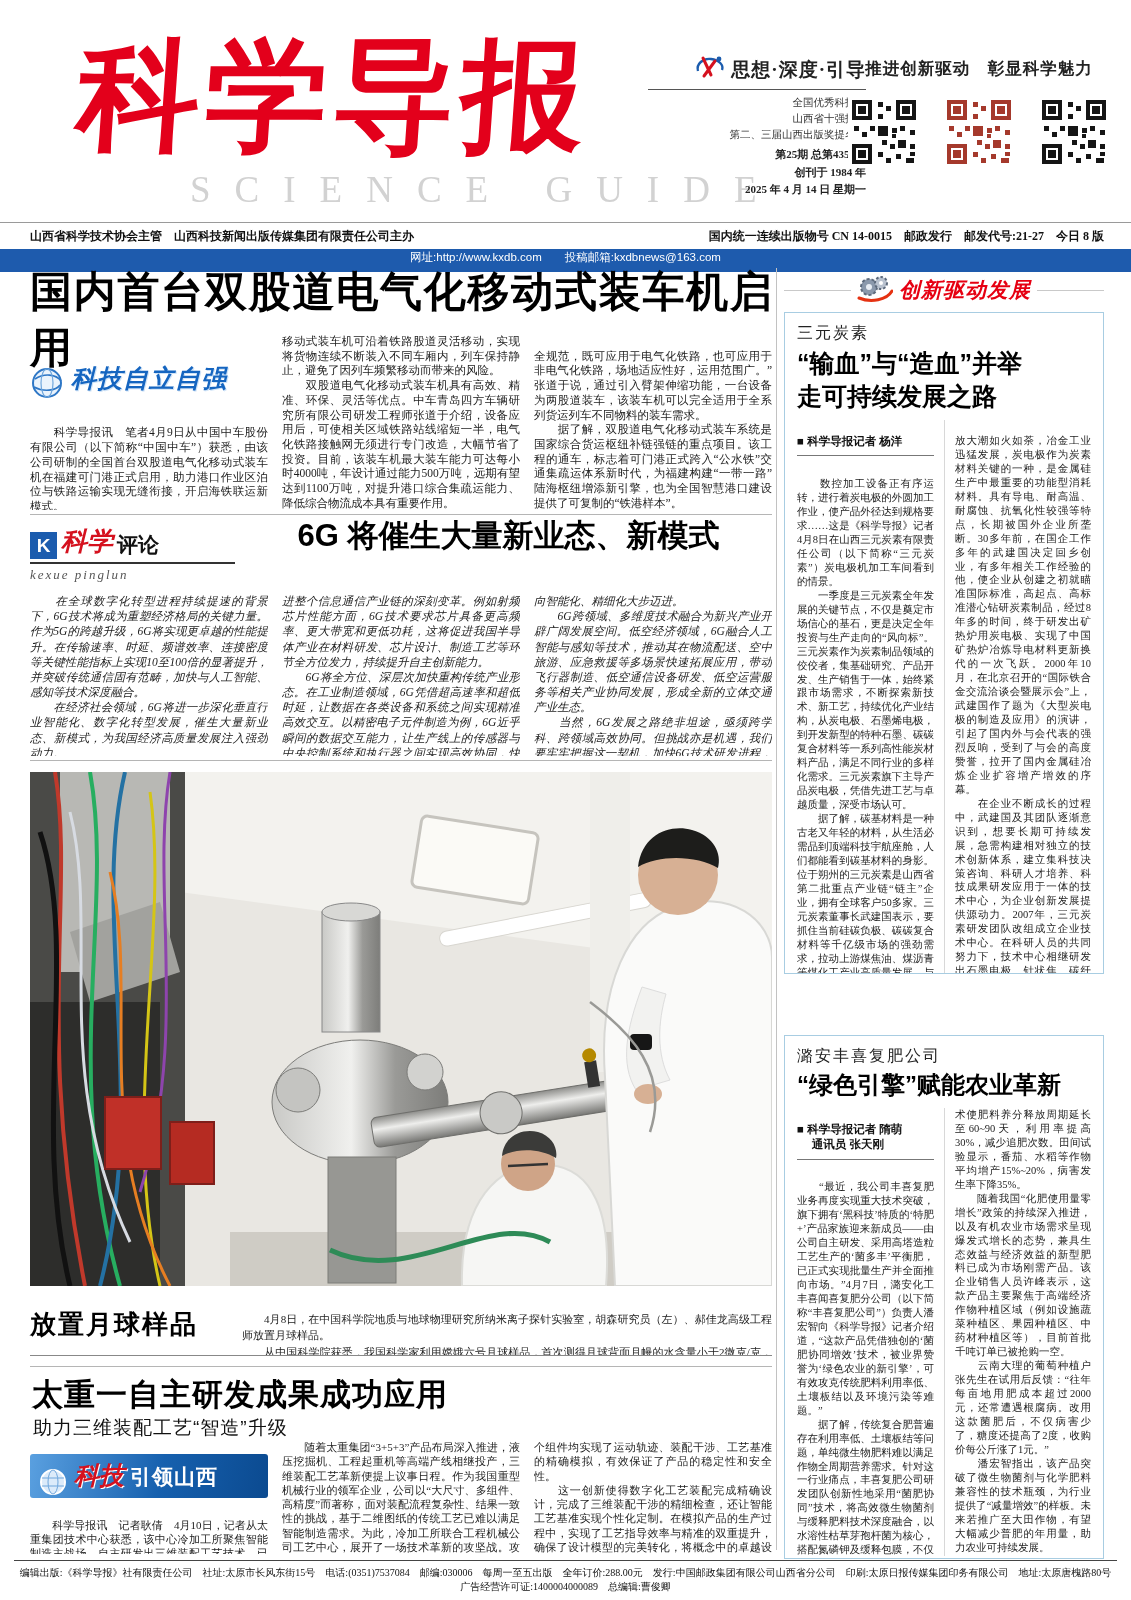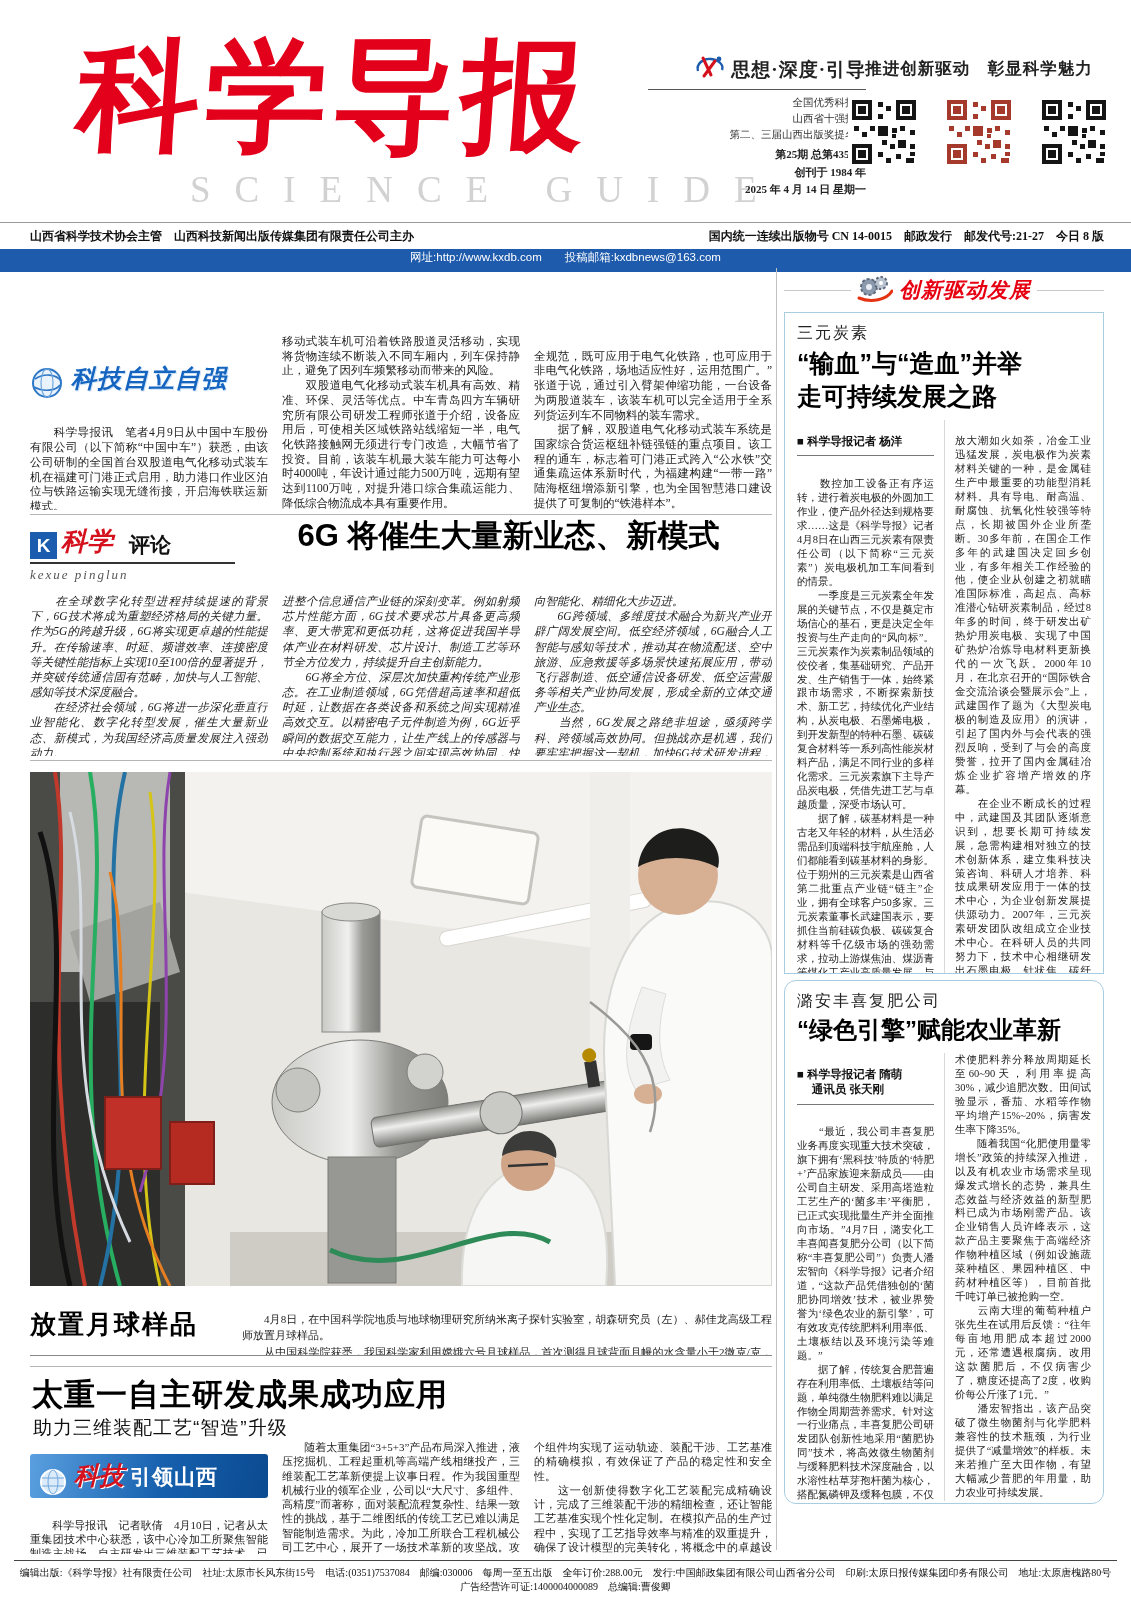--- a/index.html
+++ b/index.html
@@ -38,21 +38,21 @@
   .badge-zili { display:flex; align-items:center; gap:7px; height:58px; margin-bottom:4px; }
   .badge-zili .txt { font-size:25px; font-weight:bold; font-style:italic; color:#1565c0; font-family:"Liberation Sans",sans-serif;
     text-shadow:1px 1px 0 #cfe3f7; letter-spacing:1px; }
 
   
   .comm-logo { position:absolute; left:30px; top:524px; width:205px; }
   .comm-logo .row1 { display:flex; align-items:flex-end; gap:4px; border-bottom:2px solid #333; padding-bottom:3px; }
   .k-box { width:27px; height:27px; background:#1b5cae; color:#fff; font-family:"Liberation Sans",sans-serif;
     font-weight:bold; font-size:19px; text-align:center; line-height:27px; }
   .kexue { font-size:26px; font-weight:bold; font-style:italic; color:#d5111e; font-family:"DejaVu Serif",serif; }
-  .pinglun { font-size:21px; font-weight:bold; color:#111; font-family:"Liberation Sans",sans-serif;margin-left:12px; }
+  .pinglun { font-size:21px; font-weight:bold; color:#111; font-family:"Liberation Sans",sans-serif; }
   .pinyin { font-size:13px; font-style:italic; color:#555; margin-top:3px; letter-spacing:2px; }
   .comm-headline { position:absolute; left:245px; top:515px; width:527px; text-align:center;
     font-family:"Liberation Sans",sans-serif; font-weight:bold; font-size:31px; color:#000; }
   .comm-byline { position:absolute; left:245px; top:568px; width:527px; text-align:center; font-size:12px; font-weight:bold; color:#222; }
   .comm-cols { position:absolute; left:30px; top:594px; width:742px; height:162px; display:flex; gap:14px; overflow:hidden; }
   .comm-cols .col { font-style:italic; line-height:1.32; }
 
   
   .photo { position:absolute; left:30px; top:772px; width:742px; height:514px; background:#dedcd8; overflow:hidden; }
   .caption { position:absolute; left:30px; top:1294px; width:742px; height:62px; display:flex; gap:16px; border-bottom:1px solid #888; }
@@ -69,21 +69,21 @@
     display:flex; align-items:center; gap:6px; padding:0 8px; margin-bottom:5px; }
   .badge-shanxi .red { font-size:25px; font-weight:bold; font-style:italic; color:#d5111e; font-family:"DejaVu Serif",serif; text-shadow:1px 1px 0 #fff; }
   .badge-shanxi .white { font-size:21px; font-weight:bold; color:#fff; font-family:"Liberation Sans",sans-serif; letter-spacing:1px; }
 
   
   .side-header { position:absolute; left:784px; top:274px; width:320px; display:flex; align-items:center; gap:6px; }
   .side-header .line { flex:1; height:1px; background:#c9c9c9; }
   .side-header .txt { font-size:21px; font-weight:bold; font-style:italic; color:#e60012; font-family:"Liberation Sans",sans-serif; letter-spacing:1px; }
   .side-box { position:absolute; left:784px; width:320px; border:1px solid #a8cde2; background:#fff; padding:10px 12px; overflow:hidden; }
   .box1 { top:312px; height:662px; }
-  .box2 { top:980px; height:524px;border-radius:12px; }
+  .box2 { top:1035px; height:524px; }
   .kicker { font-size:16px; color:#222; letter-spacing:2px; margin-bottom:3px; }
   .side-headline { font-family:"Liberation Sans",sans-serif; font-weight:bold; color:#000; white-space:pre-line; }
   .box1 .side-headline { font-size:25px; line-height:1.3; }
   .box2 .side-headline { font-size:24px; line-height:1.25; }
   .side-cols { display:flex; margin-top:8px; overflow:hidden; }
   .box1 .side-cols { height:556px; }
   .box2 .side-cols { height:448px; }
   .side-col { width:50%; font-size:10.5px; line-height:1.33; text-align:justify; color:#1c1c1c; white-space:pre-line; overflow:hidden; }
   .side-col + .side-col { border-left:1px solid #d8d8d8; padding-left:10px; }
   .side-col:first-child { padding-right:10px; }
@@ -173,20 +173,21 @@
 
   <div class="rule-top"></div>
   <div class="info-bar">
     <span>山西省科学技术协会主管　山西科技新闻出版传媒集团有限责任公司主办</span>
     <span>国内统一连续出版物号 CN 14-0015　邮政发行　邮发代号:21-27　今日 8 版</span>
   </div>
   <div class="url-bar">网址:http://www.kxdb.com　　投稿邮箱:kxdbnews@163.com</div>
 
   <div class="v-divider"></div>
 
+  <h1 class="lead-headline">国内首台双股道电气化移动式装车机启用</h1>
   <div class="lead-cols">
     <div class="col">
       <div class="badge-zili">
         <span>
           <svg width="34" height="34" viewBox="0 0 34 34">
               <circle cx="17" cy="17" r="14" fill="#eaf3fc" stroke="#2e77c6" stroke-width="2"></circle>
               <path d="M5,13 C14,7 26,8 31,15 M4,21 C13,26 26,25 30,19" fill="none" stroke="#2e77c6" stroke-width="1.6"></path>
               <ellipse cx="17" cy="17" rx="6" ry="14" fill="none" stroke="#6fa6dc" stroke-width="1.2"></ellipse>
             </svg>
         </span>

